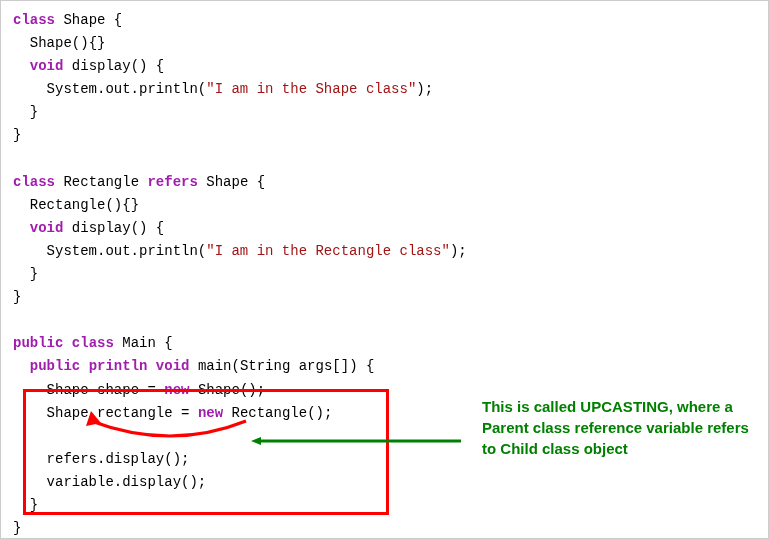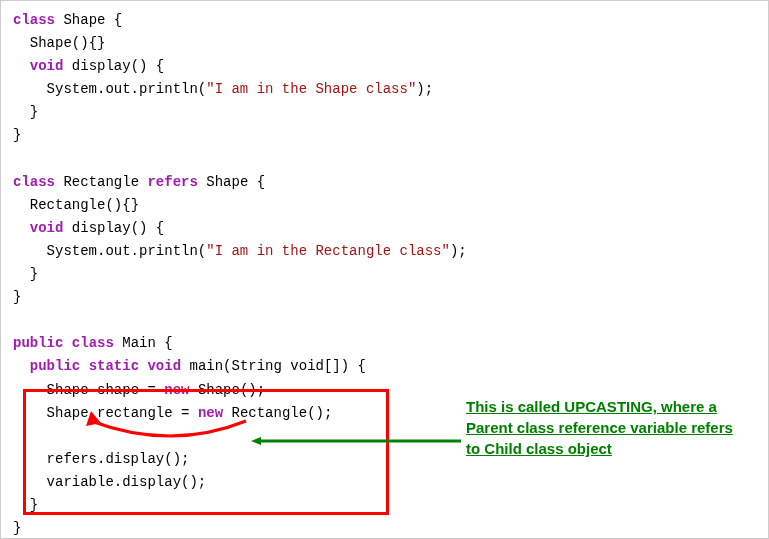--- a/index.html
+++ b/index.html
@@ -52,34 +52,34 @@
 }
 
 <span class="kw-purple">class</span> <span>Rectangle</span> <span class="kw-purple">refers</span> <span>Shape</span> {
   <span>Rectangle</span>(){}
   <span class="kw-purple">void</span> <span>display</span>() {
     <span>System.out.println</span>(<span class="str">"I am in the Rectangle class"</span>);
   }
 }
 
 <span class="kw-purple">public</span> <span class="kw-purple">class</span> <span>Main</span> {
-  <span class="kw-purple">public</span> <span class="kw-purple">static</span> <span class="kw-purple">void</span> <span>main</span>(<span>String</span> <span>void[]</span>) {
+  <span class="kw-purple">public</span> <span class="kw-purple">println</span> <span class="kw-purple">void</span> <span>main</span>(<span>String</span> <span>args[]</span>) {
     <span>Shape</span> <span>shape</span> = <span class="kw-purple">new</span> <span>Shape</span>();
     <span>Shape</span> <span>rectangle</span> = <span class="kw-purple">new</span> <span>Rectangle</span>();
 
     <span>refers.display();</span>
     <span>variable.display();</span>
   }
 }</div>
 
 <div class="red-box" style="left:22px; top:388px; width:360px; height:120px;"></div>
 
 <svg class="arrow-svg" style="left:0; top:0;" width="769" height="539">
   <line x1="460" y1="440" x2="260" y2="440" stroke="#008000" stroke-width="3"></line>
   <polygon points="260,436 260,444 250,440" fill="#008000"></polygon>
 </svg>
 
 <svg class="arrow-svg" style="left:0; top:0;" width="769" height="539">
   <path d="M 245 420 Q 170 450 90 420" stroke="#ff0000" stroke-width="3" fill="none"></path>
   <polygon points="85,425 90,410 100,422" fill="#ff0000"></polygon>
 </svg>
 
-<div class="annotation" style="left:465px; top:395px;text-decoration:underline;">This is called UPCASTING, where a Parent class reference variable refers to Child class object</div>
+<div class="annotation" style="left:481px; top:395px;">This is called UPCASTING, where a Parent class reference variable refers to Child class object</div>
 
 </body></html>

